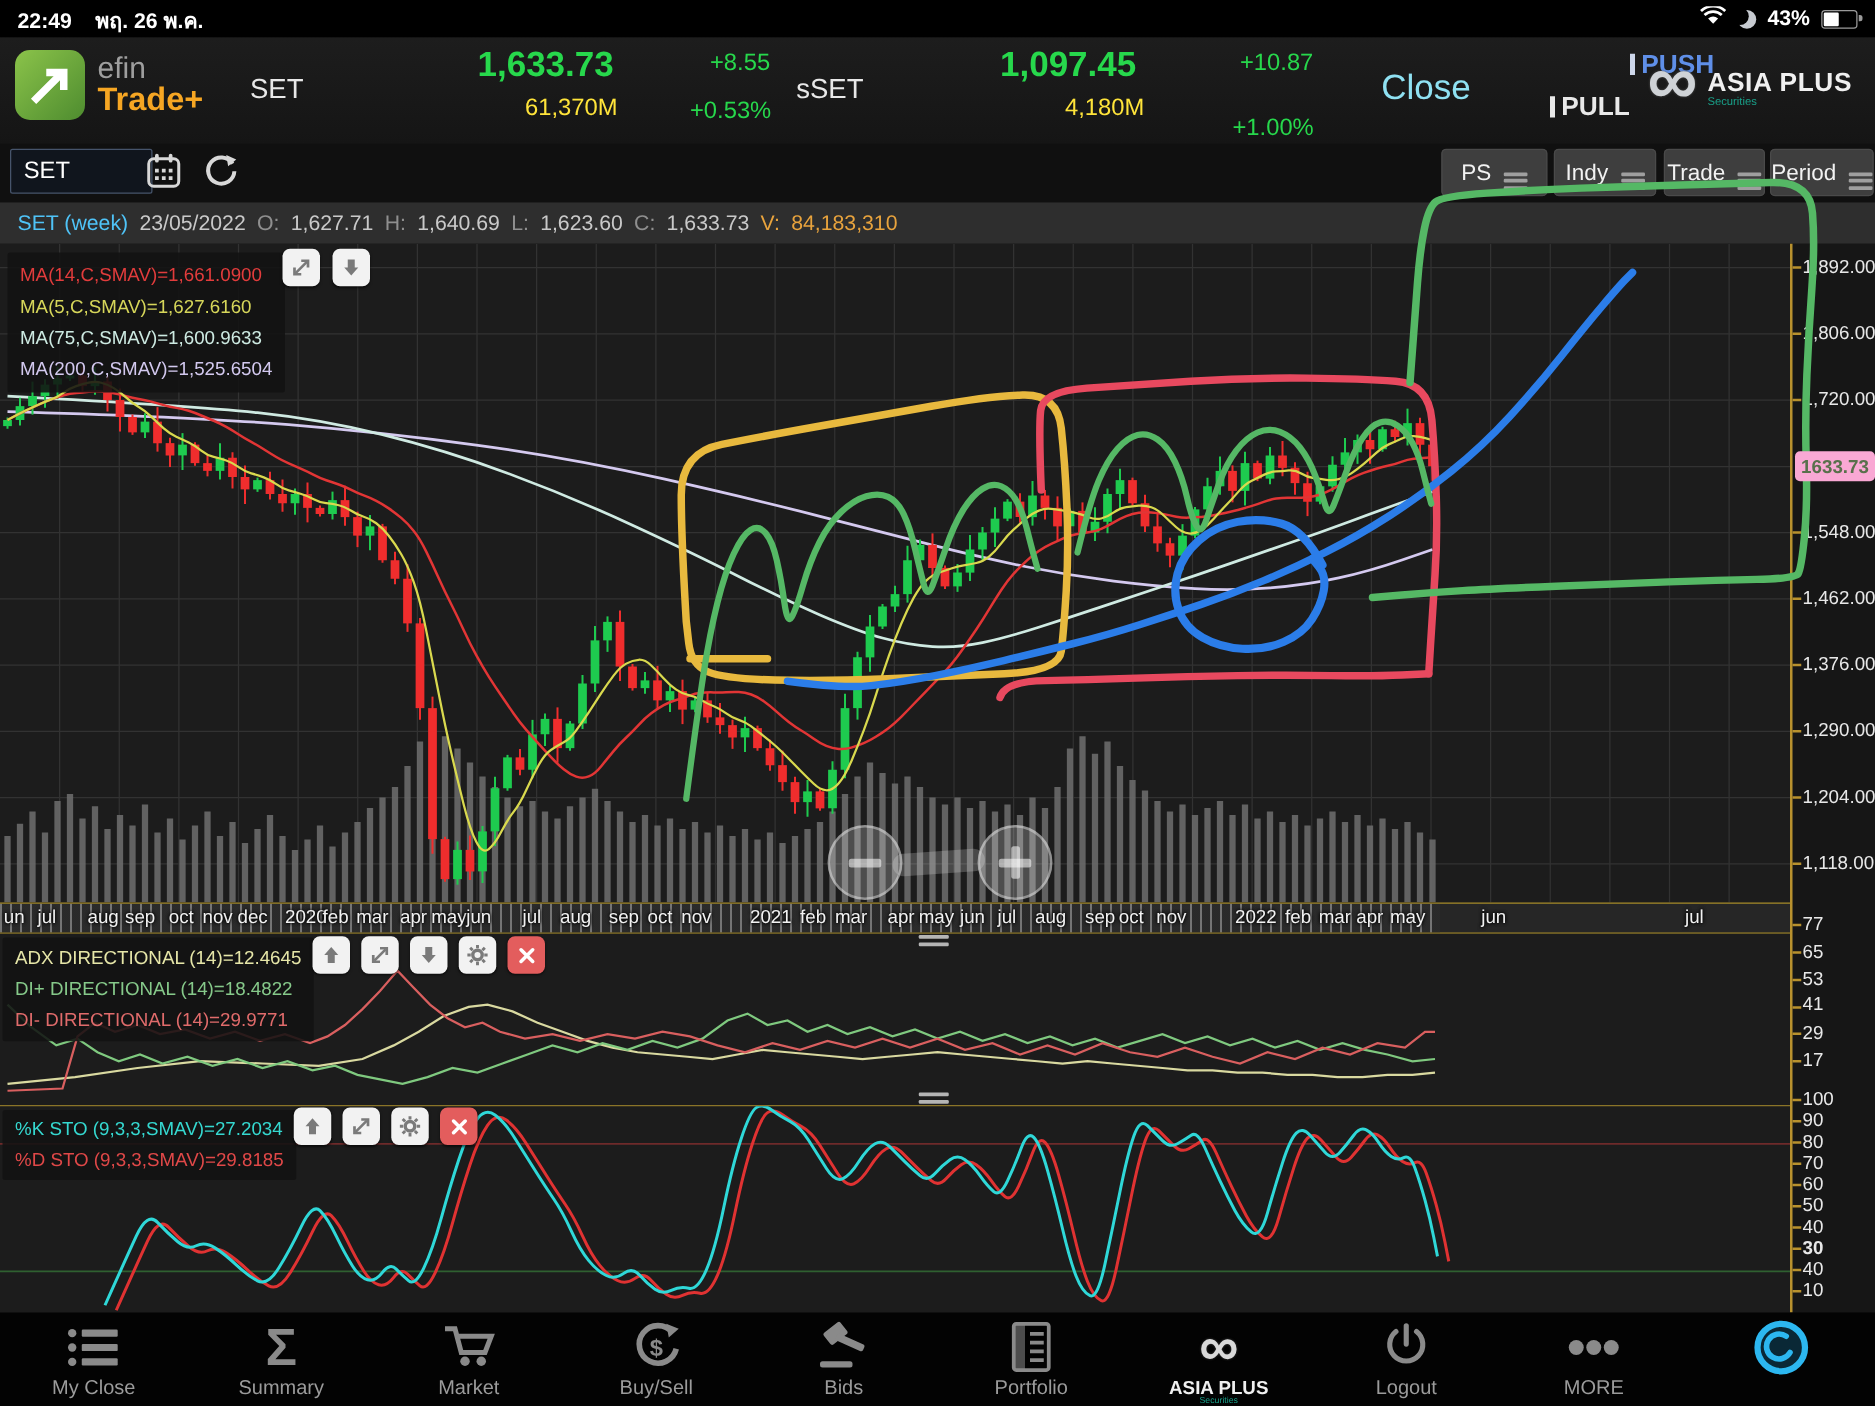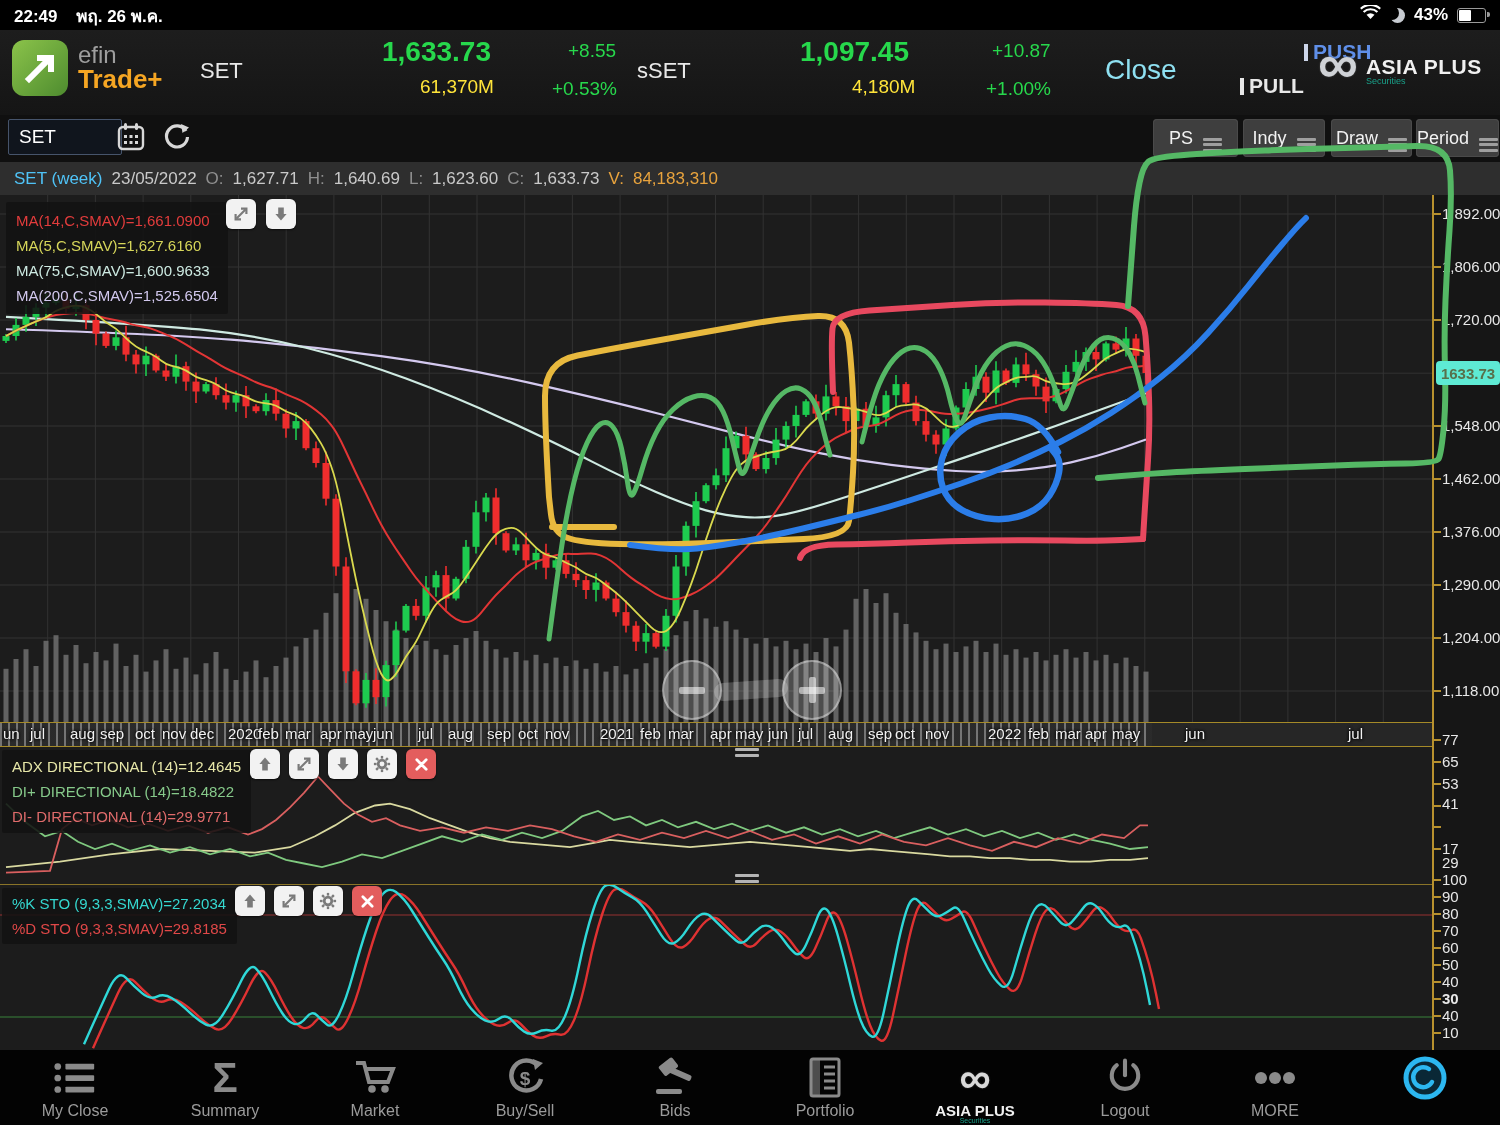--- a/index.html
+++ b/index.html
@@ -60,21 +60,21 @@
   #stopane{top:884px;width:1432px;height:166px;border-top:1px solid #8a7428;}
   #xband{position:absolute;left:0;top:722px;width:1432px;height:25px;background:#262626;
      border-top:1px solid #a58a28;border-bottom:1px solid #a58a28;box-sizing:border-box;overflow:hidden;}
   #xband .stripes{position:absolute;left:0;top:0;height:100%;width:1152px;
      background:repeating-linear-gradient(90deg,#8f8f8f 0 2px,#2c2c2c 2px 8px);opacity:.75;}
   #xband .xlab{position:absolute;top:2px;color:#f2f2f2;font-size:15px;text-shadow:0 0 3px #000,0 0 3px #000;}
   #axiscol{position:absolute;left:1432px;top:195px;width:68px;height:855px;background:#161616;
      border-left:2px solid #b8912e;}
   .ytick{position:absolute;left:8px;color:#e8e8e8;font-size:15px;}
   .ytickmark{position:absolute;left:0;width:7px;height:2px;background:#b8912e;}
-  #price-badge{position:absolute;left:2px;width:64px;height:24px;background:#5eead4;border-radius:4px;
+  #price-badge{position:absolute;left:2px;width:64px;height:24px;background:#f9a8d4;border-radius:4px;
      color:#58704b;font-size:15px;font-weight:bold;display:flex;align-items:center;justify-content:center;z-index:60;}
   
   .legendbox{position:absolute;background:rgba(18,18,18,.88);padding:6px 10px;border-radius:2px;z-index:20;}
   .legendbox div{font-size:15px;line-height:25px;white-space:nowrap;}
   .panebtn{position:absolute;width:30px;height:30px;background:#f2f2f2;border-radius:6px;display:flex;
      align-items:center;justify-content:center;z-index:20;box-shadow:0 1px 2px rgba(0,0,0,.6);}
   .panebtn.red{background:#e35d5d;}
   .handle{position:absolute;width:24px;height:9px;display:flex;flex-direction:column;justify-content:space-between;z-index:25;}
   .handle i{height:3px;background:#cfcfcf;border-radius:1px;opacity:.85;}
   
@@ -139,21 +139,21 @@
     </div>
     <div class="hdr-abs idx-name" style="left:200px;top:28px">SET</div>
     <div class="hdr-abs idx-last" style="left:382px;top:6px">1,633.73</div>
     <div class="hdr-abs idx-vol" style="left:420px;top:46px">61,370M</div>
     <div class="hdr-abs idx-chg" style="left:568px;top:10px">+8.55</div>
     <div class="hdr-abs idx-chg" style="left:552px;top:48px">+0.53%</div>
     <div class="hdr-abs idx-name" style="left:637px;top:28px">sSET</div>
     <div class="hdr-abs idx-last" style="left:800px;top:6px">1,097.45</div>
     <div class="hdr-abs idx-vol" style="left:852px;top:46px">4,180M</div>
     <div class="hdr-abs idx-chg" style="left:992px;top:10px">+10.87</div>
-    <div class="hdr-abs idx-chg" style="left:986px;top:48px">+1.00%</div>
+    <div class="hdr-abs idx-chg" style="left:986px;top:62px">+1.00%</div>
     <div class="hdr-abs" id="mkt-status" style="left:1105px;top:24px">Close</div>
     <div class="hdr-abs" style="left:1304px;top:10px">
       <span class="pp-bar" style="background:#cdd6ea"></span><span id="push">PUSH</span>
     </div>
     <div class="hdr-abs" style="left:1240px;top:44px">
       <span class="pp-bar" style="background:#e8e8e8"></span><span id="pull">PULL</span>
     </div>
     <div class="hdr-abs" id="broker" style="left:1318px;top:20px">
       <span class="inf">∞</span>
       <span>
@@ -197,21 +197,21 @@
         </div>
         <div class="chart-btn" style="left: 1243px; width: 82px;">
           <span>Indy</span>
           <span><span class="burger">
               <i></i>
               <i></i>
               <i></i>
             </span></span>
         </div>
         <div class="chart-btn" style="left: 1331px; width: 81px;">
-          <span>Draw</span>
+          <span>Trade</span>
           <span><span class="burger">
               <i></i>
               <i></i>
               <i></i>
             </span></span>
         </div>
         <div class="chart-btn" style="left: 1416px; width: 83px;">
           <span>Period</span>
           <span><span class="burger">
               <i></i>
@@ -812,21 +812,21 @@
       <div class="ytick" style="top: 487px;">1,118.00</div>
       <div class="ytickmark" style="top: 544px;"></div>
       <div class="ytick" style="top: 536px;">77</div>
       <div class="ytickmark" style="top: 566px;"></div>
       <div class="ytick" style="top: 558px;">65</div>
       <div class="ytickmark" style="top: 588px;"></div>
       <div class="ytick" style="top: 580px;">53</div>
       <div class="ytickmark" style="top: 610px;"></div>
       <div class="ytick" style="top: 600px;">41</div>
       <div class="ytickmark" style="top: 631px;"></div>
-      <div class="ytick" style="top: 623px; margin-top: 36px;">29</div>
+      <div class="ytick" style="top: 623px;">29</div>
       <div class="ytickmark" style="top: 653px;"></div>
       <div class="ytick" style="top: 645px;">17</div>
       <div class="ytickmark" style="top: 684px;"></div>
       <div class="ytick" style="top: 676px;">100</div>
       <div class="ytickmark" style="top: 701px;"></div>
       <div class="ytick" style="top: 693px;">90</div>
       <div class="ytickmark" style="top: 718px;"></div>
       <div class="ytick" style="top: 710px;">80</div>
       <div class="ytickmark" style="top: 735px;"></div>
       <div class="ytick" style="top: 727px;">70</div>

